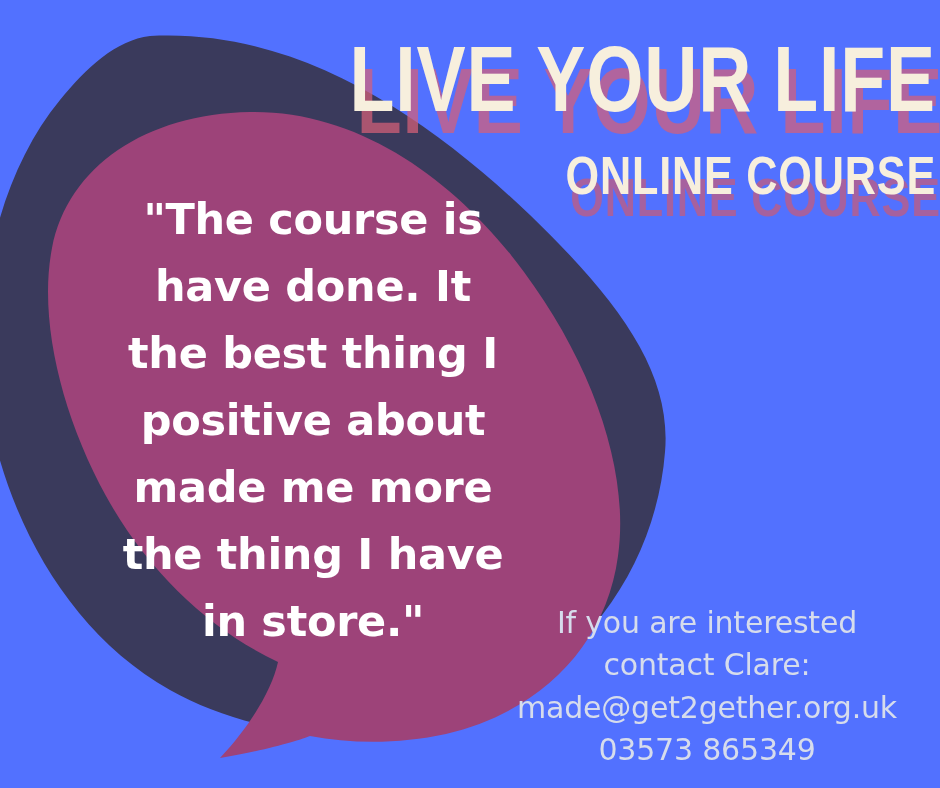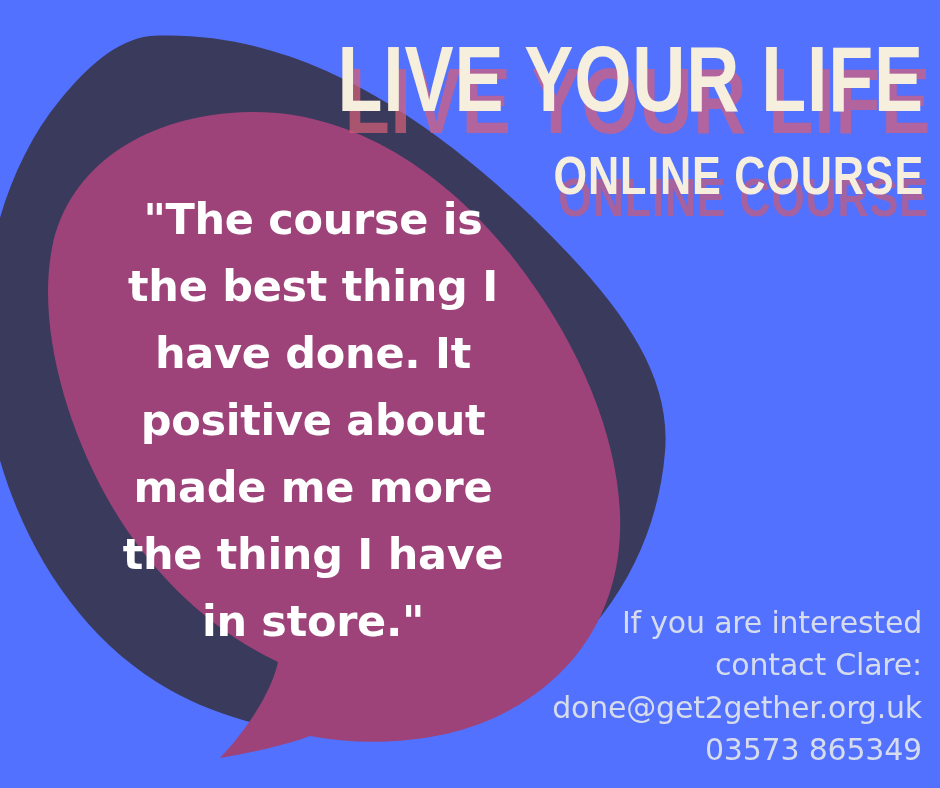--- a/index.html
+++ b/index.html
@@ -21,21 +21,21 @@
     top: 0; left: 0;
     width: 940px;
     height: 788px;
   }
   
   .headline-block {
     position: absolute;
     top: 34px;
     left: 0;
     width: 940px;
-    padding-right: 16px;
+    padding-right: 4px;
     box-sizing: border-box;
     text-align: right;
   }
   .title-line {
     display: block;
     position: relative;
     font-family: "Liberation Sans Narrow", "Liberation Sans", sans-serif;
     font-weight: bold;
     font-size: 92px;
     line-height: 0.98;
@@ -75,21 +75,21 @@
     line-height: 1.56;
     letter-spacing: -0.3px;
   }
   .quote .qline { display: block; white-space: nowrap; }
   
   .contact {
     position: absolute;
     right: 18px;
     bottom: 16px;
     width: 430px;
-    text-align: right;
+    text-align: center;
     color: #D6DCEC;
     font-family: "DejaVu Sans", sans-serif;
     font-weight: normal;
     font-size: 30px;
     line-height: 1.42;
     letter-spacing: -0.2px;
   }
   .contact .cline { display: block; white-space: nowrap; }
 </style>
 </head>
@@ -120,28 +120,28 @@
              C 68,166 146,114 250,112 Z"></path>
   </svg>
 
   <div class="headline-block">
     <span class="title-line">LIVE YOUR LIFE</span>
     <span class="subtitle-line">ONLINE COURSE</span>
   </div>
 
   <div class="quote">
     <span class="qline">"The course is</span>
+    <span class="qline">have done. It</span>
     <span class="qline">the best thing I</span>
-    <span class="qline">have done. It</span>
     <span class="qline">positive about</span>
     <span class="qline">made me more</span>
     <span class="qline">the thing I have</span>
     <span class="qline">in store."</span>
   </div>
 
   <div class="contact">
     <span class="cline">If you are interested</span>
     <span class="cline">contact Clare:</span>
-    <span class="cline">done@get2gether.org.uk</span>
+    <span class="cline">made@get2gether.org.uk</span>
     <span class="cline">03573 865349</span>
   </div>
 
 </div>
 
 </body></html>

